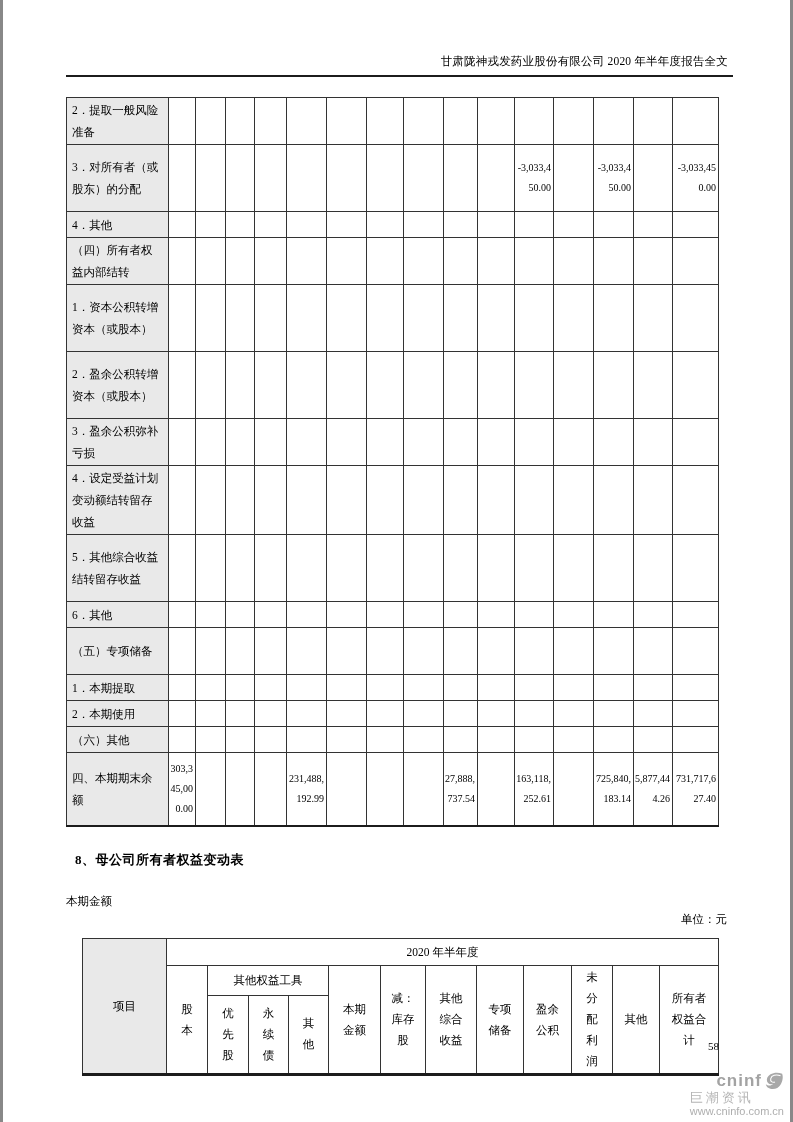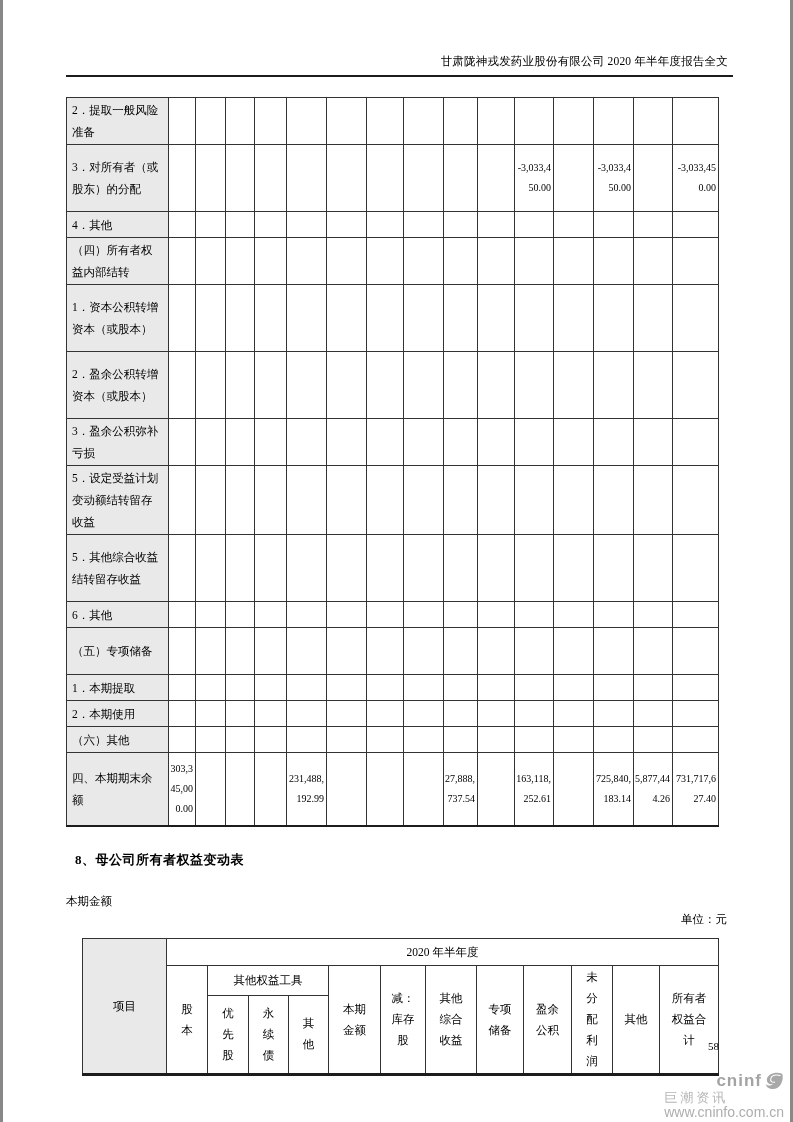--- a/index.html
+++ b/index.html
@@ -39,21 +39,21 @@
   
   .page-number{position:absolute;right:71px;top:1040px;font-size:11px;}
   .logo{
     position:absolute;right:6px;top:1072px;color:#a9a9a9;
     font-family:"Liberation Sans","DejaVu Sans",sans-serif;line-height:1.1;
   }
   .logo-row{display:flex;align-items:center;justify-content:flex-end;gap:2px;}
   .logo-brand{font-size:17px;font-weight:bold;letter-spacing:1px;color:#a3a3a3;}
   .logo-swirl{width:20px;height:18px;}
   .logo-cn{font-size:13px;letter-spacing:3px;margin-right:1px;color:#b5b5b5;}
-  .logo-url{font-size:14px;color:#aeaeae;}
+  .logo-url{font-size:11px;color:#aeaeae;}
 </style>
 </head>
 <body>
 
 <div class="page">
 
   <div class="report-header">甘肃陇神戎发药业股份有限公司 2020 年半年度报告全文</div>
   <div class="header-rule"></div>
 
   <table id="top-table">
@@ -196,21 +196,21 @@
           <td class="num-cell"></td>
           <td class="num-cell"></td>
           <td class="num-cell"></td>
           <td class="num-cell"></td>
           <td class="num-cell"></td>
           <td class="num-cell"></td>
           <td class="num-cell"></td>
           <td class="num-cell"></td>
         </tr>
         <tr class="h3">
-          <td class="label-cell">5．设定受益计划变动额结转留存收益</td>
+          <td class="label-cell">4．设定受益计划变动额结转留存收益</td>
           <td class="num-cell"></td>
           <td class="num-cell"></td>
           <td class="num-cell"></td>
           <td class="num-cell"></td>
           <td class="num-cell"></td>
           <td class="num-cell"></td>
           <td class="num-cell"></td>
           <td class="num-cell"></td>
           <td class="num-cell"></td>
           <td class="num-cell"></td>

